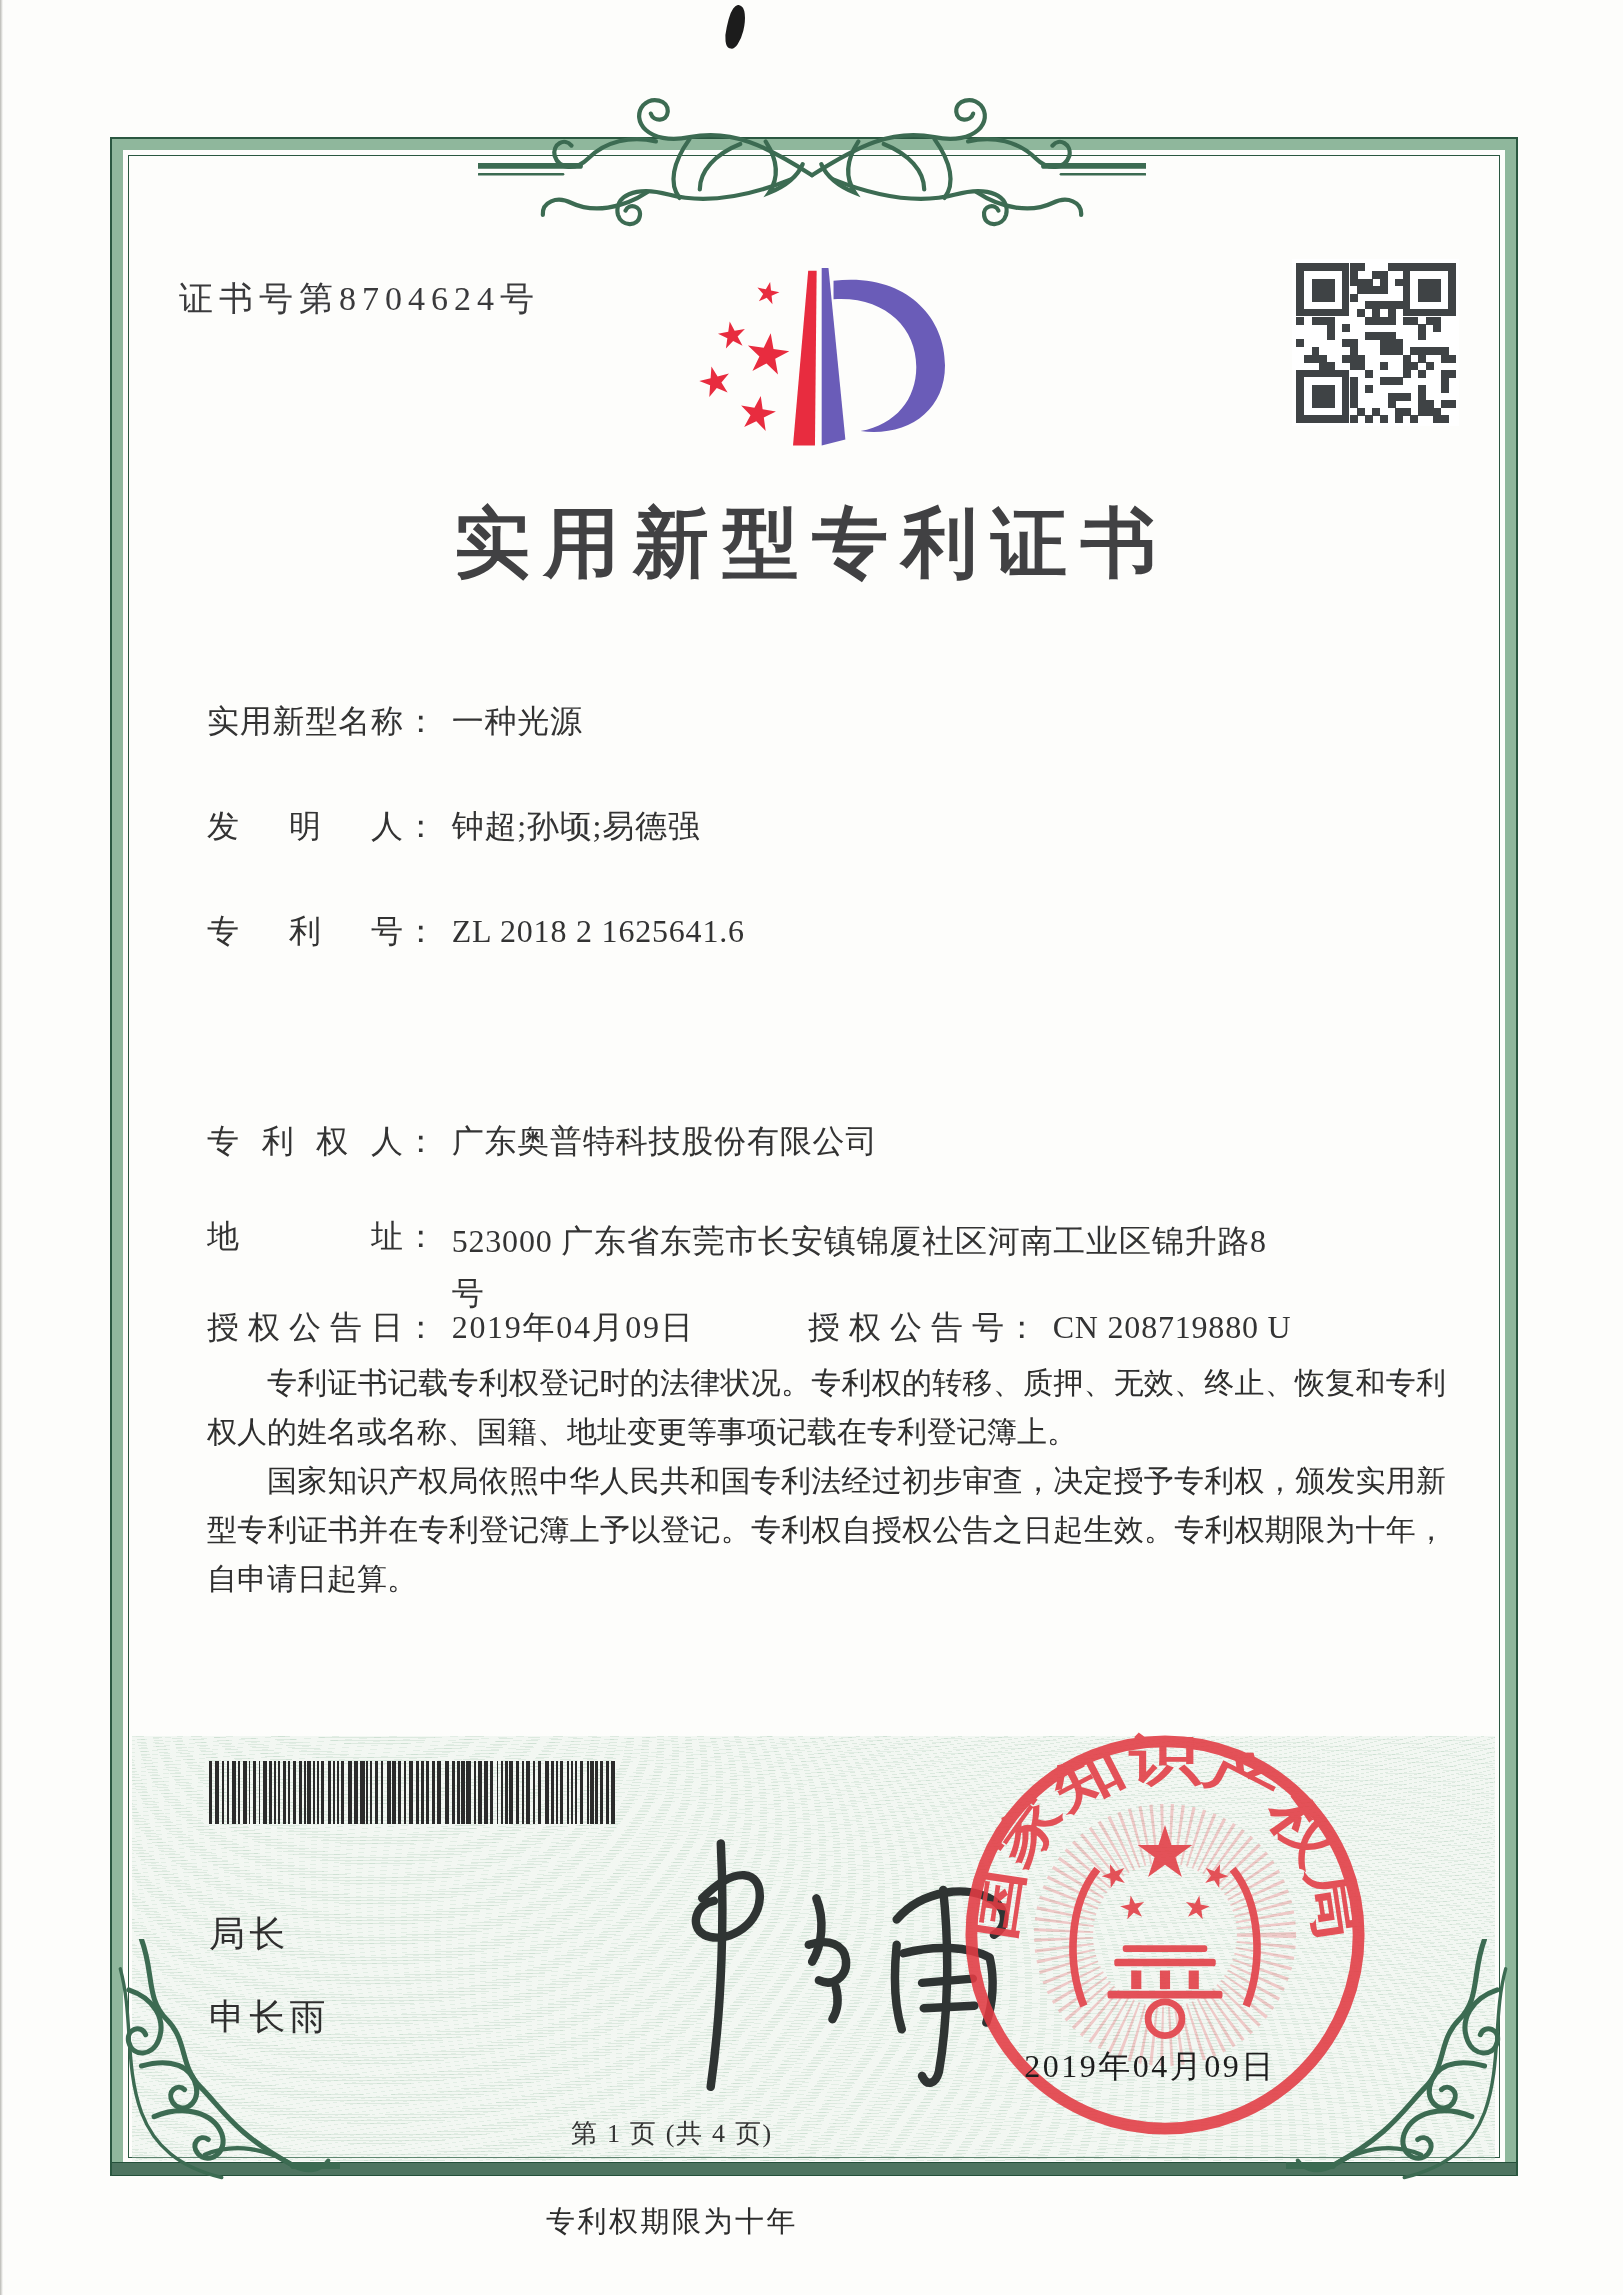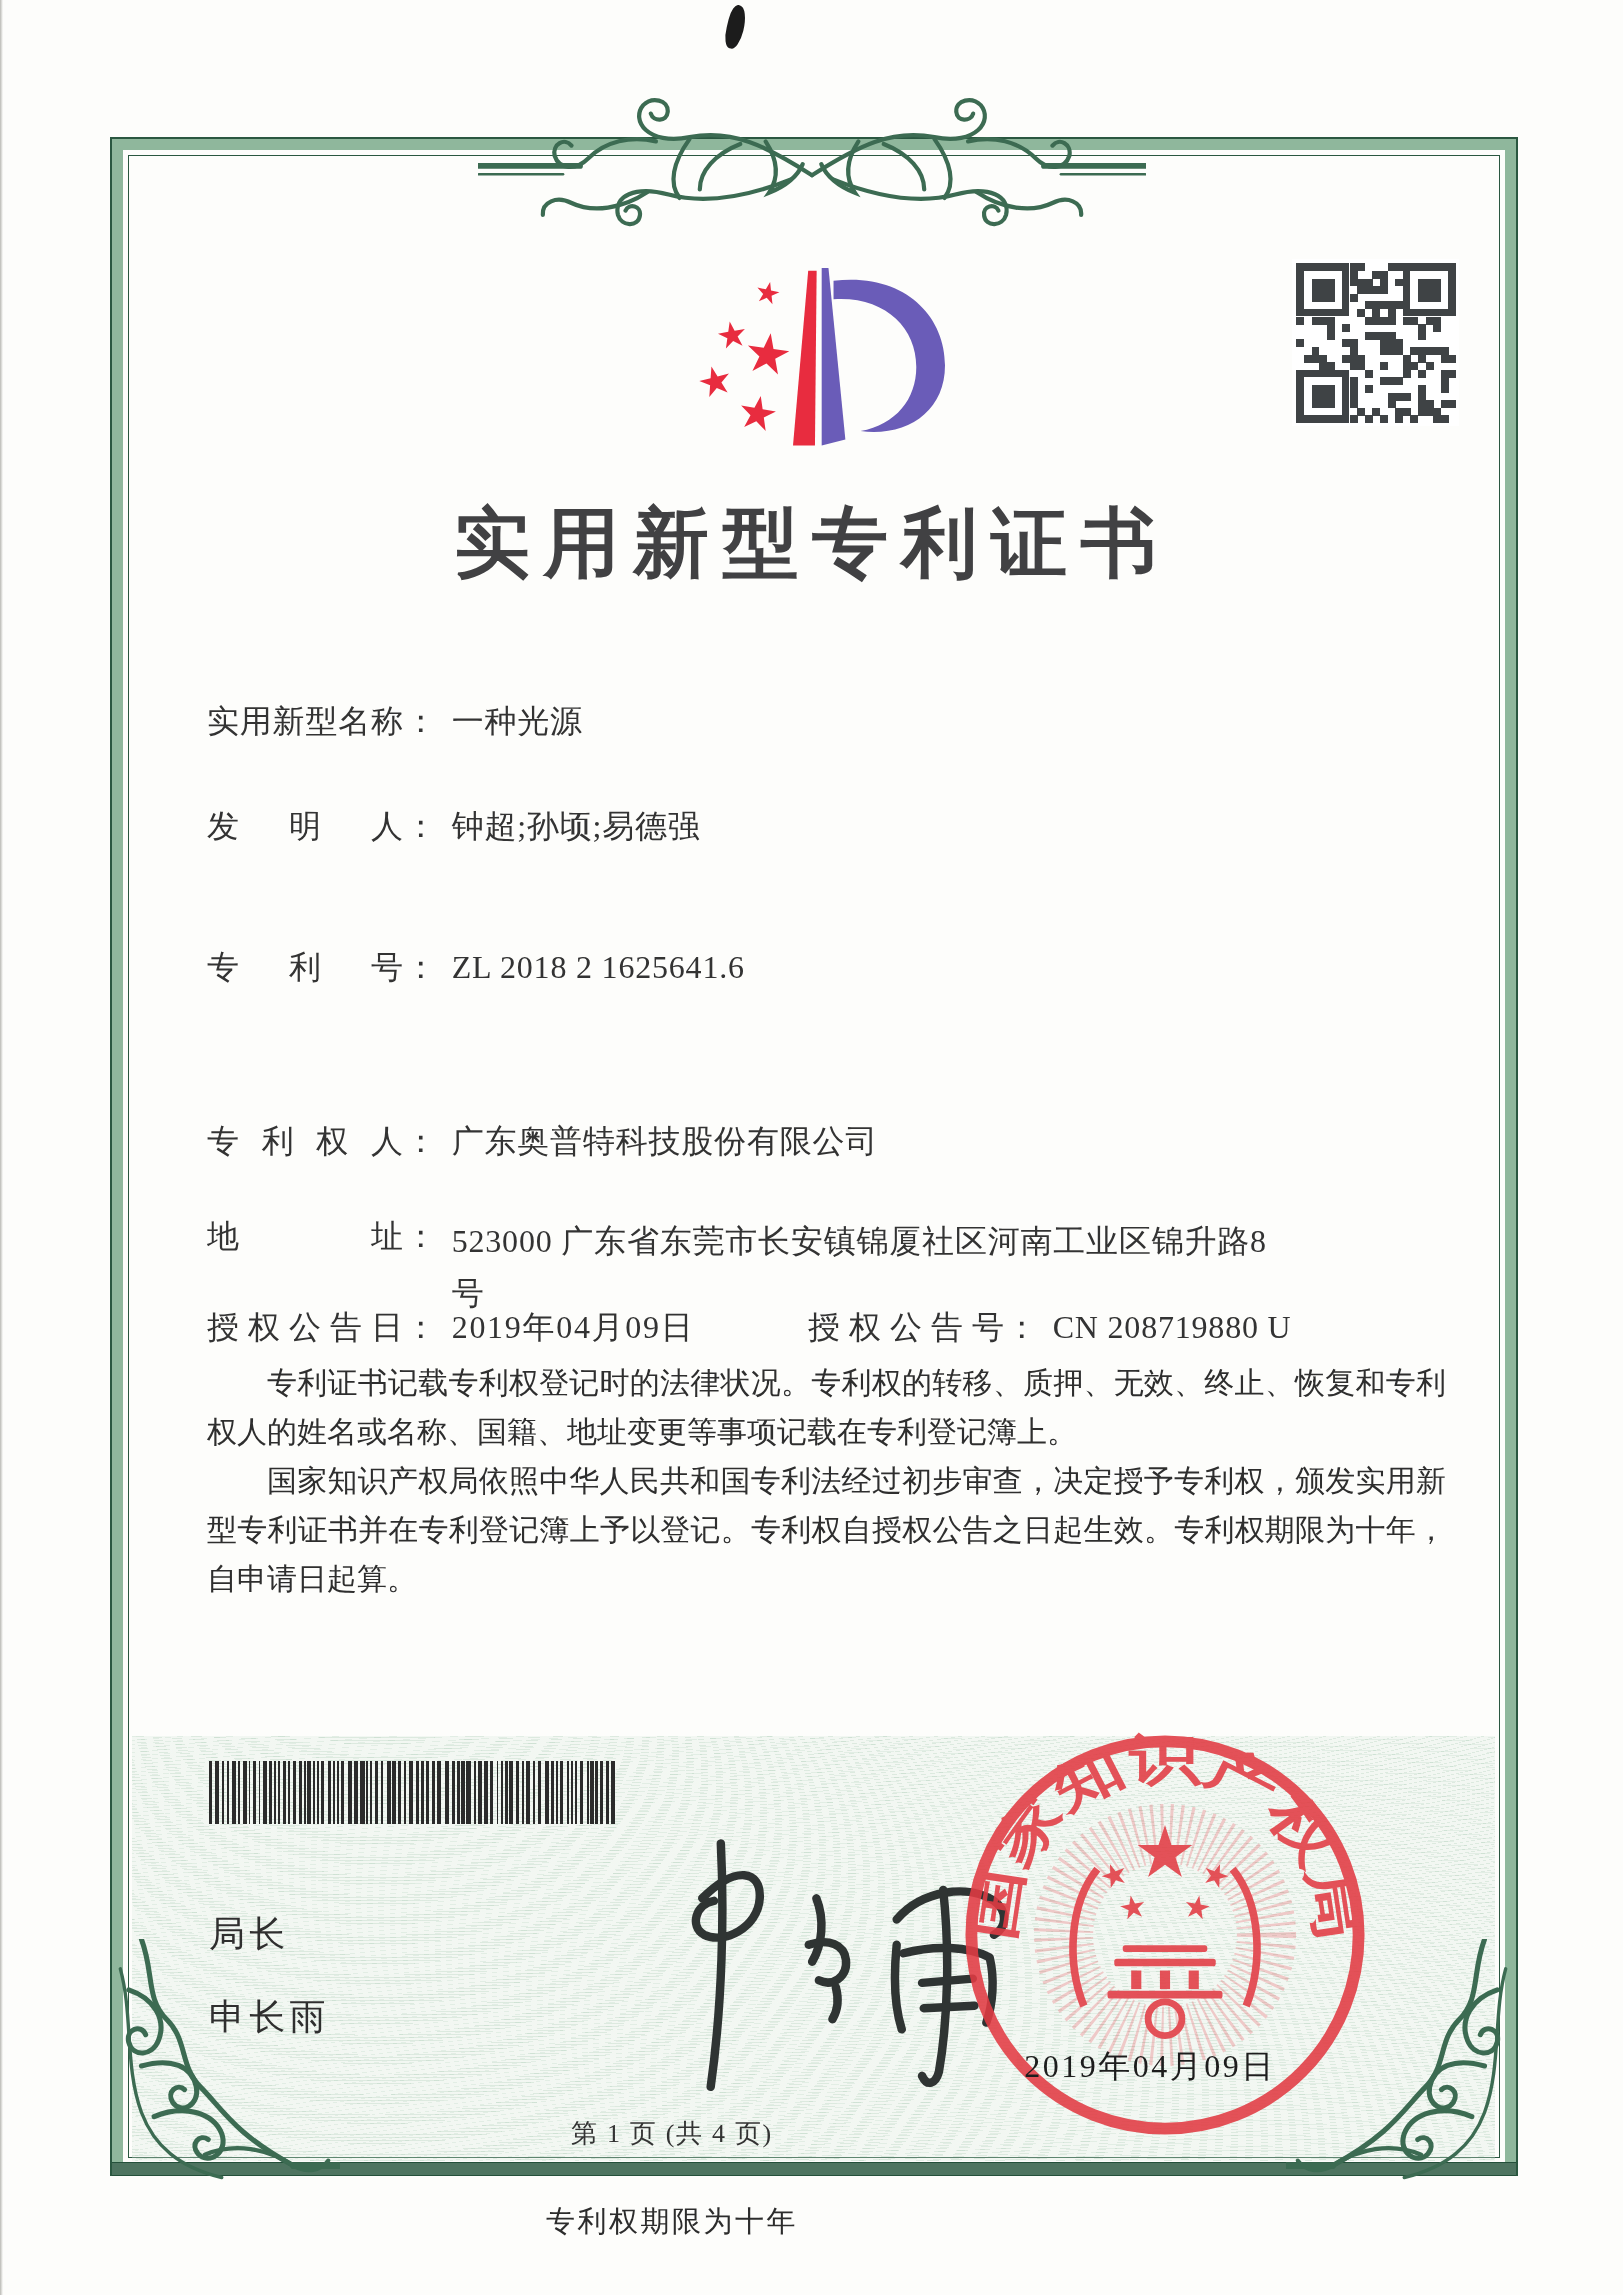--- a/index.html
+++ b/index.html
@@ -89,20 +89,21 @@
       <path d="M55 0 C70 40 60 70 85 95 C110 120 100 150 125 175 C150 200 165 230 235 268"></path>
       <path d="M40 60 C70 70 85 95 75 120 C68 138 45 140 40 122 C36 106 55 100 60 113"></path>
       <path d="M55 150 C90 140 115 150 120 175 C124 196 102 208 92 193 C84 180 98 170 106 178"></path>
       <path d="M70 210 C105 195 140 205 150 230 C158 252 135 268 122 254 C112 242 124 230 134 237"></path>
       <path d="M130 255 C165 240 205 248 235 268 C250 277 268 274 276 262" stroke-width="5"></path>
       <path d="M235 268 L290 268" stroke-width="8"></path>
       <path d="M30 35 C45 90 35 150 55 205 C70 245 100 270 150 282" stroke-width="4"></path>
     </g>
   </svg>
 
+  <div class="abs cert-no">证书号第8704624号</div>
 
   <svg class="abs" style="left:666px;top:247px;" width="292" height="228" viewBox="0 0 345 270">
     <defs>
       <path id="star5" d="M0,-1 L0.2245,-0.309 0.9511,-0.309 0.3633,0.118 0.5878,0.809 0,0.382 -0.5878,0.809 -0.3633,0.118 -0.9511,-0.309 -0.2245,-0.309 Z"></path>
     </defs>
     <g fill="#e82c3f">
       <use href="#star5" transform="translate(120,55) scale(14) rotate(12)"></use>
       <use href="#star5" transform="translate(78,105) scale(17) rotate(-10)"></use>
       <use href="#star5" transform="translate(120,128) scale(26) rotate(8)"></use>
       <use href="#star5" transform="translate(58,160) scale(19) rotate(-14)"></use>
@@ -246,21 +247,21 @@
     </div>
 
   <div class="abs title">实用新型专利证书</div>
 
   <div class="abs frow" style="top:700px;">
     <span class="f-label">实用新型名称</span><span class="f-colon">：</span><span class="f-value">一种光源</span>
   </div>
   <div class="abs frow" style="top:805px;">
     <span class="f-label">发明人</span><span class="f-colon">：</span><span class="f-value">钟超;孙顷;易德强</span>
   </div>
-  <div class="abs frow" style="top:910px;margin-top:36px;">
+  <div class="abs frow" style="top:910px;">
     <span class="f-label">专利号</span><span class="f-colon">：</span><span class="f-value">ZL 2018 2 1625641.6</span>
   </div>
   <div class="abs frow" style="top:1120px;">
     <span class="f-label">专利权人</span><span class="f-colon">：</span><span class="f-value">广东奥普特科技股份有限公司</span>
   </div>
   <div class="abs frow" style="top:1215px;">
     <span class="f-label">地址</span><span class="f-colon">：</span><span class="f-value addr">523000 广东省东莞市长安镇锦厦社区河南工业区锦升路8号</span>
   </div>
   <div class="abs frow" style="top:1306px;">
     <span class="f-label">授权公告日</span><span class="f-colon">：</span><span class="f-value" style="letter-spacing:1.7px;">2019年04月09日</span>

